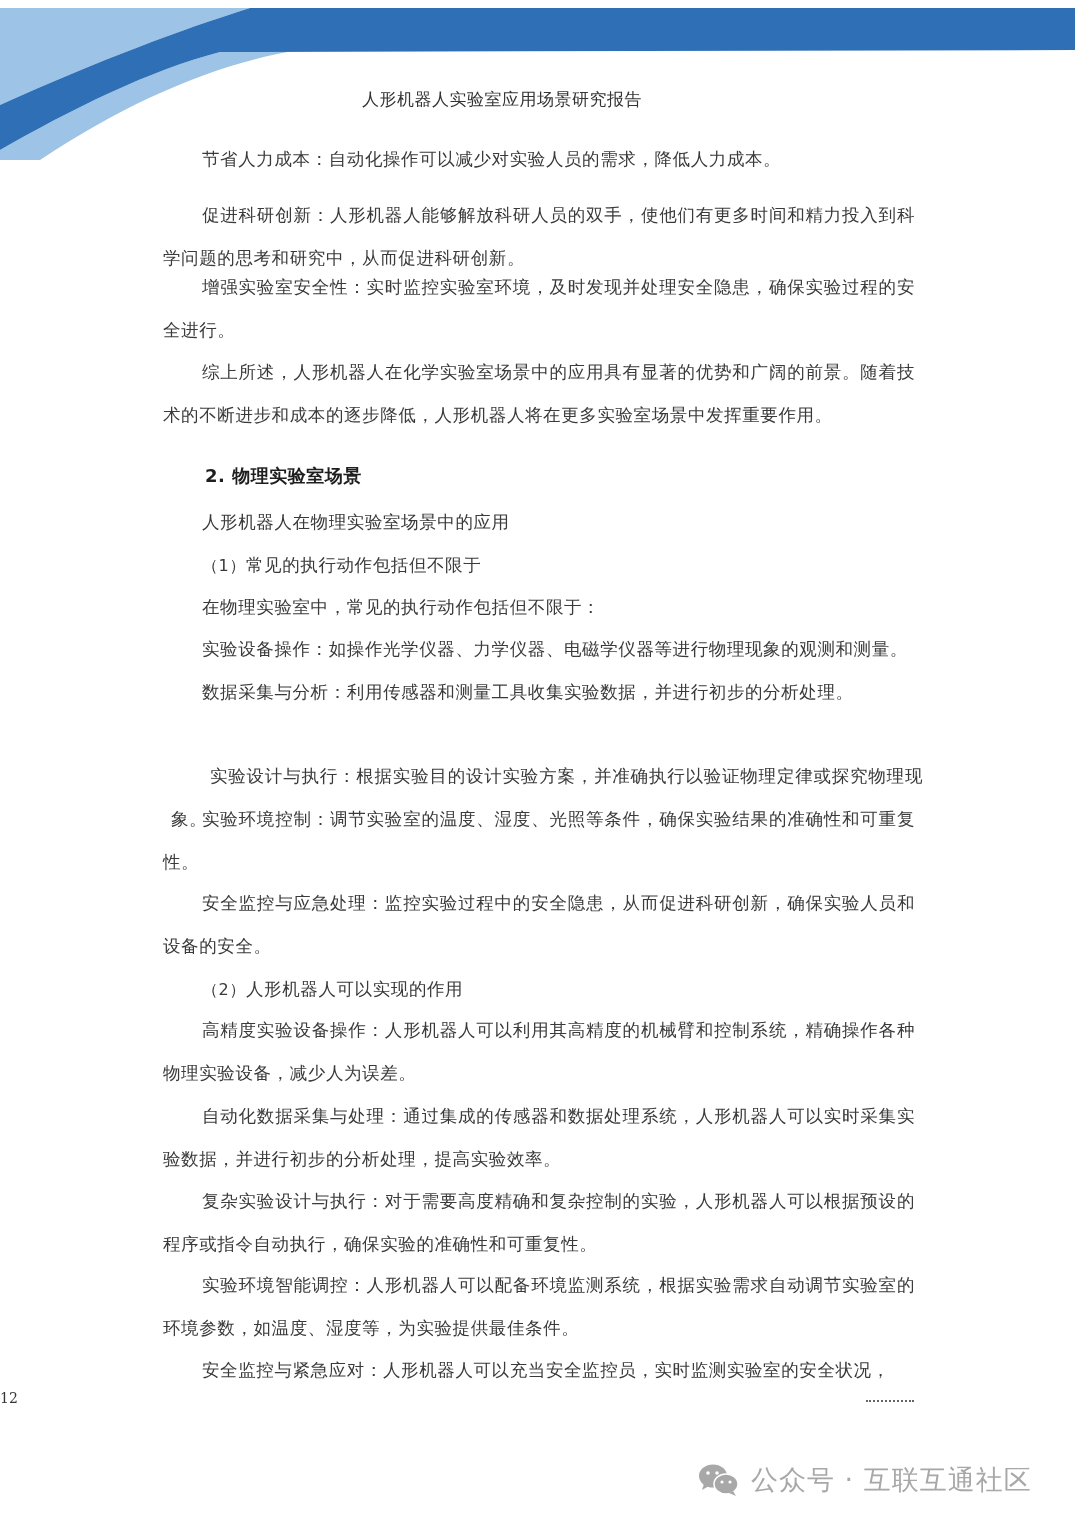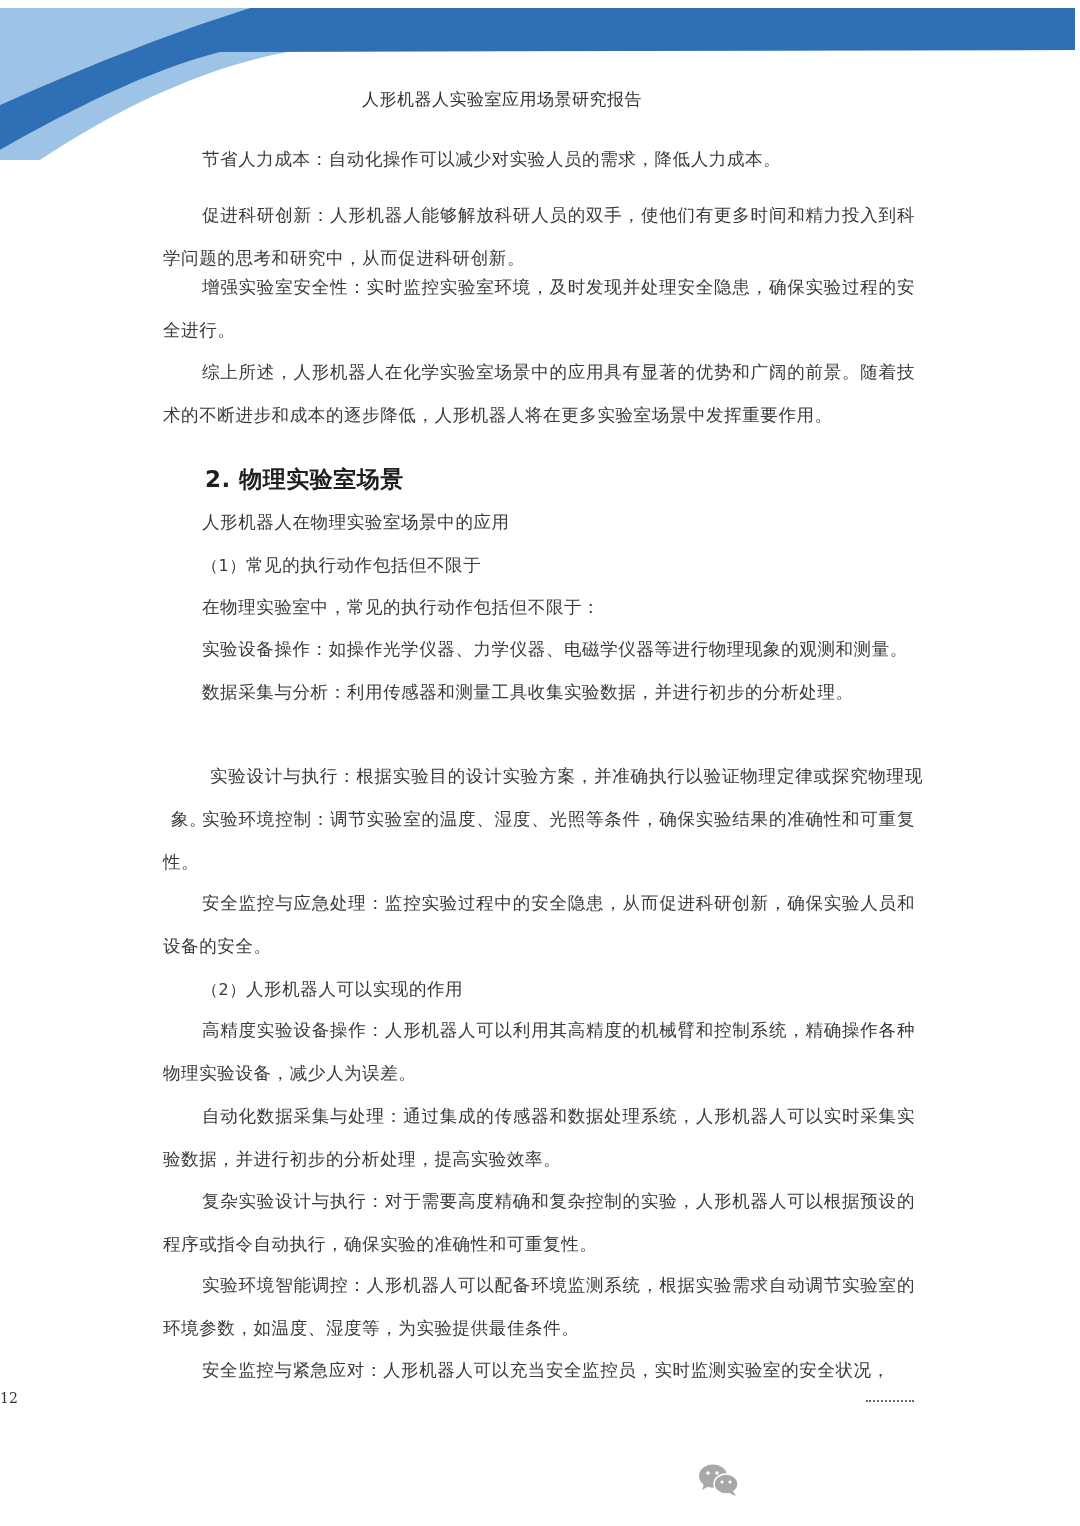--- a/index.html
+++ b/index.html
@@ -16,21 +16,21 @@
     }
     .content { position:absolute; left:163px; top:0; width:752px; }
     .p {
       position:absolute; left:0; width:752px;
       font-size:17.5px; line-height:43px; text-indent:39px;
       letter-spacing:0.6px; text-align:justify; text-align-last:left;
     }
     .p.noindent { text-indent:0; left:39px; width:713px; }
     .h2 {
       position:absolute; left:42px; font-family:"DejaVu Sans","Liberation Sans",sans-serif;
-      font-weight:bold; font-size:23px; color:#1e1e1e; letter-spacing:0.5px;
+      font-weight:bold; font-size:18px; color:#1e1e1e; letter-spacing:0.5px;
     }
     .sub { position:absolute; left:39px; font-size:17.5px; letter-spacing:0.6px; }
     .sub .paren { font-family:"DejaVu Sans","Liberation Sans",sans-serif; font-size:16px; }
     .page-num {
       position:absolute; top:1390px; left:0; width:1080px; text-align:left;
       font-size:14px; color:#333;
     }
     .page-mark { position:absolute; top:1400px; left:866px; width:48px; height:2px;
       border-top:2px dotted #666; }
     .watermark {
@@ -95,13 +95,14 @@
   <svg class="wm-icon" viewBox="0 0 44 36">
     <ellipse cx="16" cy="14" rx="14" ry="11.5" fill="#a8a8a8"></ellipse>
     <path d="M7,22 L5,28 L12,24 Z" fill="#a8a8a8"></path>
     <circle cx="11" cy="11" r="1.8" fill="#fff"></circle>
     <circle cx="20" cy="11" r="1.8" fill="#fff"></circle>
     <ellipse cx="29" cy="22" rx="12" ry="10" fill="#a8a8a8" stroke="#fff" stroke-width="1.5"></ellipse>
     <path d="M36,29 L39,34 L32,31 Z" fill="#a8a8a8"></path>
     <circle cx="25" cy="20" r="1.6" fill="#fff"></circle>
     <circle cx="33" cy="20" r="1.6" fill="#fff"></circle>
   </svg>
+  <span>公众号 · 互联互通社区</span>
 </div>
 
 </body></html>

